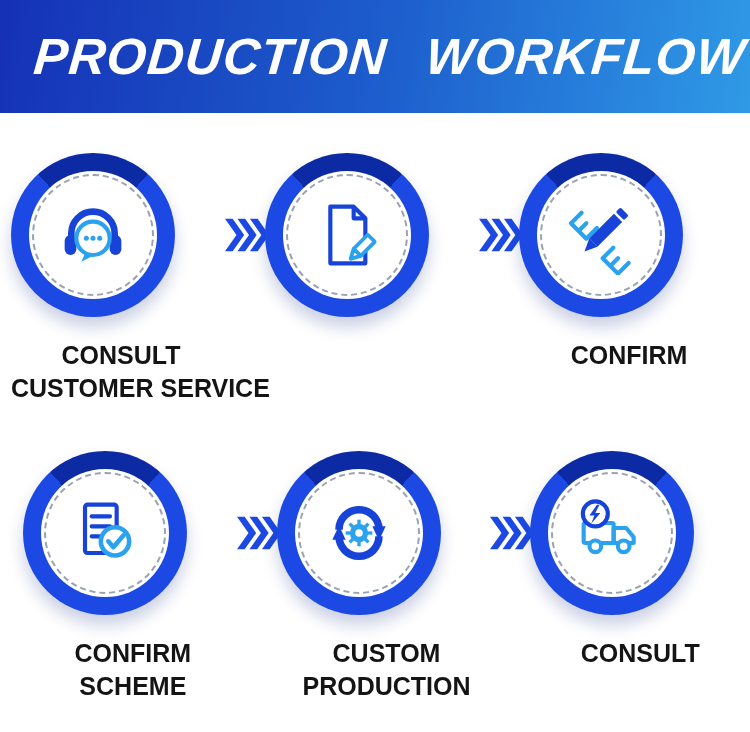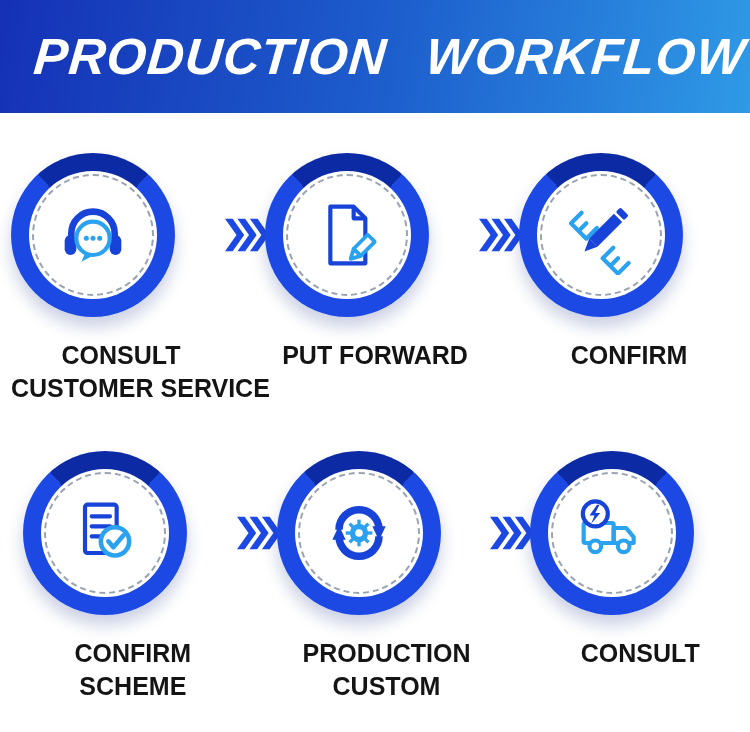--- a/index.html
+++ b/index.html
@@ -81,21 +81,20 @@
             <path d="M28 14 h28 l14 14 v54 h-42 z" fill="none" stroke="#1743d8" stroke-width="5" stroke-linejoin="round"></path>
             <path d="M56 14 v14 h14" fill="none" stroke="#1743d8" stroke-width="5" stroke-linejoin="round"></path>
             <g stroke="#2ba2ef" stroke-width="4.5" fill="#fff" stroke-linejoin="round" transform="rotate(45 63 66)">
               <rect x="57" y="46" width="12" height="24" rx="1"></rect>
               <path d="M57 70 h12 l-6 11 z"></path>
             </g>
           </svg>
         </div>
       </div>
       <div class="label">
-        <div>PUT FORWARD</div>
       </div>
     </div>
 
     <div class="arrow">
       <svg viewBox="0 0 48 34">
         <g fill="#1c49e4">
           <polygon points="0,0 8,0 20,17 8,34 0,34 12,17"></polygon>
           <polygon points="13,0 21,0 33,17 21,34 13,34 25,17"></polygon>
           <polygon points="26,0 34,0 46,17 34,34 26,34 38,17"></polygon>
         </g>
@@ -177,22 +176,22 @@
                 <rect x="46" y="32" width="4" height="7" transform="rotate(225 48 48)"></rect>
                 <rect x="46" y="32" width="4" height="7" transform="rotate(270 48 48)"></rect>
                 <rect x="46" y="32" width="4" height="7" transform="rotate(315 48 48)"></rect>
               </g>
             </g>
             <circle cx="48" cy="48" r="4.5" fill="#fff"></circle>
           </svg>
         </div>
       </div>
       <div class="label">
+        <div>CUSTOM</div>
         <div>PRODUCTION</div>
-        <div>CUSTOM</div>
       </div>
     </div>
 
     <div class="arrow">
       <svg viewBox="0 0 48 34">
         <g fill="#1c49e4">
           <polygon points="0,0 8,0 20,17 8,34 0,34 12,17"></polygon>
           <polygon points="13,0 21,0 33,17 21,34 13,34 25,17"></polygon>
           <polygon points="26,0 34,0 46,17 34,34 26,34 38,17"></polygon>
         </g>

